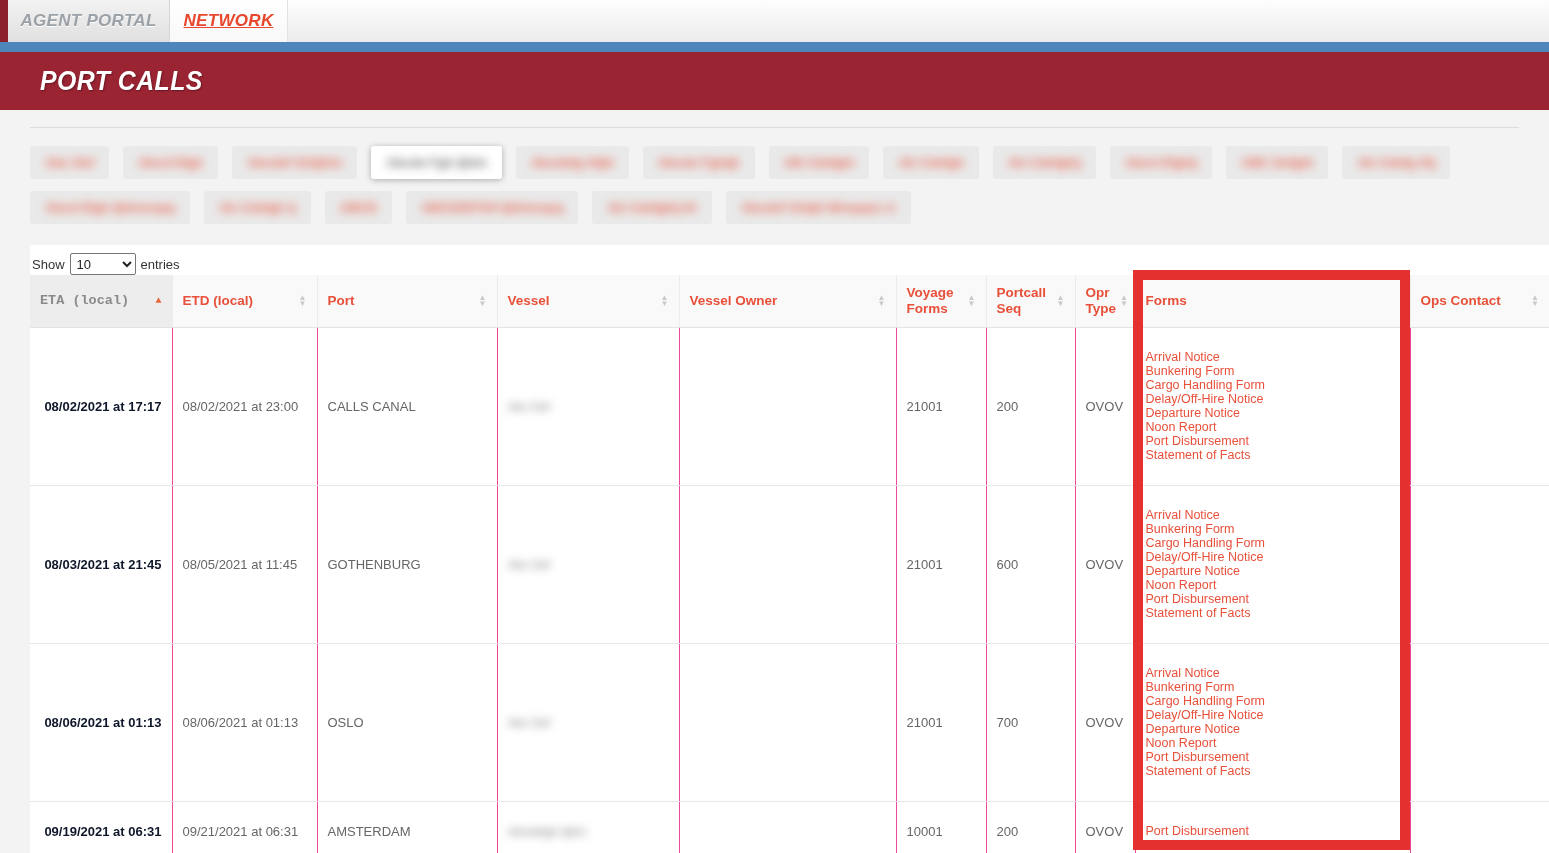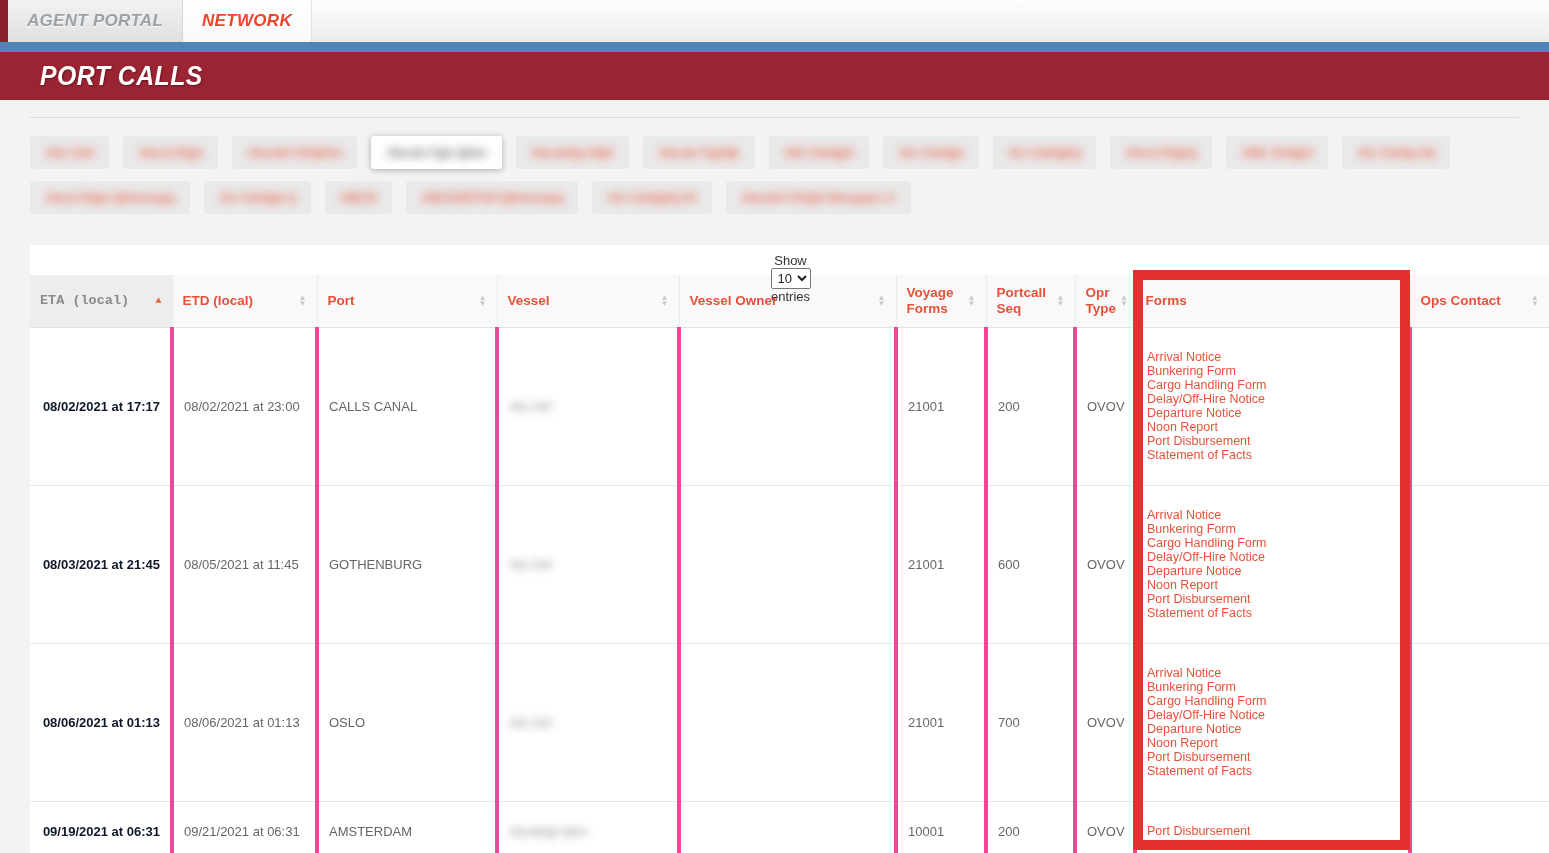--- a/index.html
+++ b/index.html
@@ -11,52 +11,52 @@
 
   
   .tabbar { height:42px; display:flex; background:linear-gradient(#fefefe,#ececec); }
   .tab-sliver { width:8px; background:#8c212e; flex:0 0 auto; }
   .tab {
     display:flex; align-items:center; justify-content:center;
     font-style:italic; font-weight:bold; font-size:17px; letter-spacing:.3px;
     padding:0 22px; cursor:pointer; white-space:nowrap;
   }
   .tab-agent {
-    width:175px; background:linear-gradient(#f2f2f2,#e0e0e0);
+    width:162px; background:linear-gradient(#f2f2f2,#e0e0e0);
     color:#9aa1a7; text-shadow:0 1px 0 #ffffff; border-right:1px solid #d6d6d6;
   }
   .tab-network {
-    width:129px; background:linear-gradient(#ffffff,#f8f8f8);
-    color:#e8472d; border-right:1px solid #e2e2e2;
+    width:118px; background:linear-gradient(#ffffff,#f8f8f8);
+    color:#e8472d; border-right:1px solid #e2e2e2;text-decoration:underline;
   }
   .bluebar { height:10px; background:#4e86bb; }
 
   
-  .banner { height:48px; background:#9b2433; display:flex; align-items:center; padding-left:40px; }
+  .banner { height:58px; background:#9b2433; display:flex; align-items:center; padding-left:40px; }
   .banner-title {
     color:#ffffff; font-style:italic; font-weight:bold; font-size:27px; letter-spacing:.5px;
     transform:scaleX(.92); transform-origin:left center; text-shadow:1px 1px 2px rgba(0,0,0,.35);
   }
 
   
   .divider { border-top:1px solid #dcdcdc; margin:17px 30px 0 30px; }
   .filters { padding:6px 30px 0 30px; }
   .chips-row { display:flex; margin-top:12px; }
   .chip {
     background:#e9e9e9; border-radius:3px; padding:9px 15px; margin-right:14px;
     font-size:13px; font-weight:bold; color:#e8503a; white-space:nowrap; cursor:pointer;
   }
   .chip > span { filter:blur(5px); opacity:.85; }
   .chip.selected { background:#ffffff; color:#555; box-shadow:0 1px 6px rgba(0,0,0,.3); }
 
   
   .content { position:absolute; left:30px; right:0; top:245px; bottom:0; background:#ffffff; }
-  .show-row { padding:8px 0 0 2px; font-size:13px; color:#333; display:flex; align-items:center; height:30px;flex-direction:column; }
+  .show-row { padding:8px 0 0 2px; font-size:13px; color:#333; display:flex; align-items:center; height:30px; }
   .show-row select {
-    margin:0 5px; font-size:13px; padding:1px 2px; width:40px; height:22px;
+    margin:0 5px; font-size:13px; padding:1px 2px; width:66px; height:22px;
     border:1px solid #767676; border-radius:2px; background:#fff; color:#222;
     font-family:"Liberation Sans", sans-serif;
   }
 
   
   table.portcalls { border-collapse:collapse; table-layout:fixed; width:1519px; }
   col.c-eta{width:142px} col.c-etd{width:145px} col.c-port{width:180px} col.c-vessel{width:182px}
   col.c-vessel_owner{width:217px} col.c-voyage{width:90px} col.c-seq{width:89px}
   col.c-opr{width:60px} col.c-forms{width:275px} col.c-ops{width:139px}
 
@@ -67,21 +67,21 @@
   }
   thead th:last-child { border-right:none; }
   thead th.sorted { background:#ededed; color:#8a8a8a;font-family:Liberation Mono, monospace; }
   .th-inner { display:flex; align-items:center; justify-content:space-between; gap:4px; }
   .th-label { line-height:16px; }
   .sort-asc { color:#e8663c; font-size:10px; flex:0 0 auto; }
   .sort-both { display:flex; flex-direction:column; color:#c9c9c9; font-size:8px; line-height:6px; flex:0 0 auto; }
 
   tbody td {
     padding:0 10px; vertical-align:middle; font-size:13px; color:#666;
-    border-right:4px solid #ec4899; border-bottom:1px solid #e8e8e8; background:#fff;
+    border-right:1px solid #ec4899; border-bottom:1px solid #e8e8e8; background:#fff;
   }
   tbody td:last-child { border-right:none; }
   tbody tr.tall { height:158px; }
   tbody tr.short { height:60px; }
   td.cell-eta { font-weight:bold; color:#0f172a;text-align:right; }
   .redact { filter:blur(4px); color:#8a8a8a; font-size:12px; white-space:nowrap; }
   .redact-wide { filter:blur(4px); color:#8a8a8a; font-size:12px; white-space:nowrap; }
   a.form-link {
     display:block; color:#e8503a; font-size:12.5px; line-height:14px;
     text-decoration:none; cursor:pointer; white-space:nowrap;

